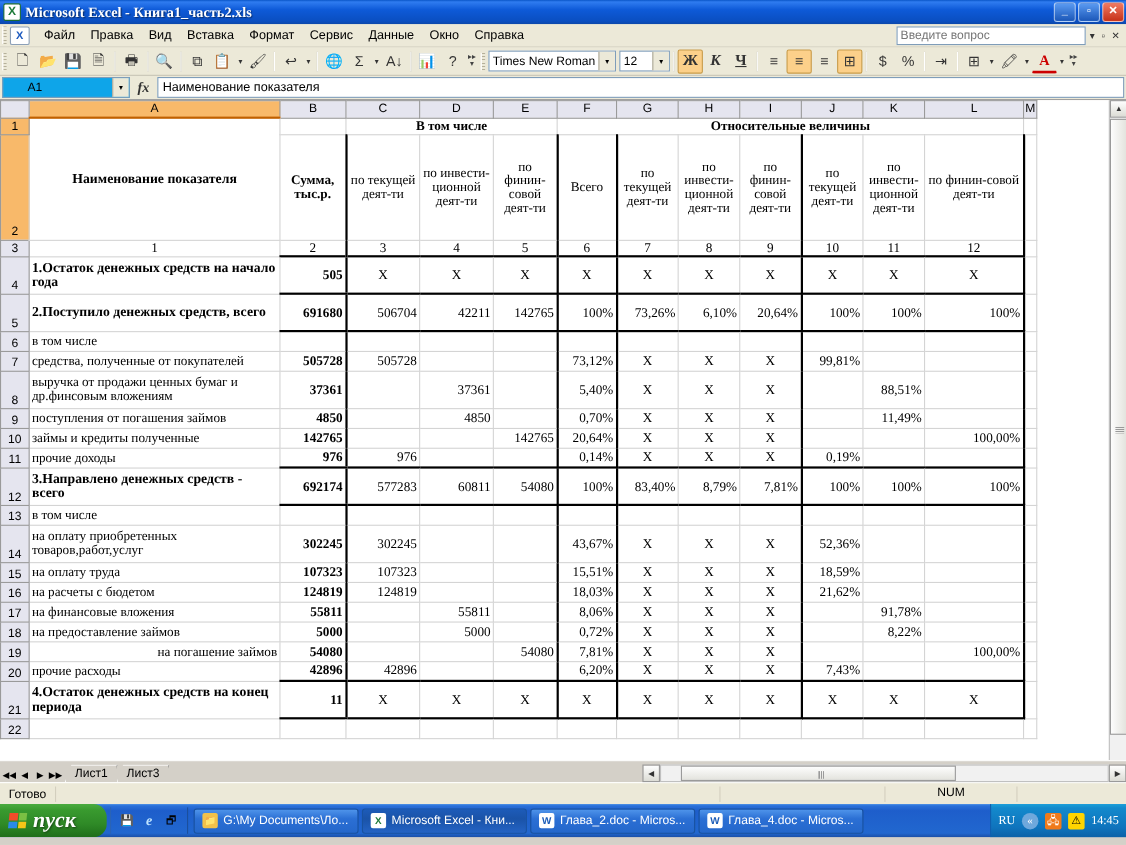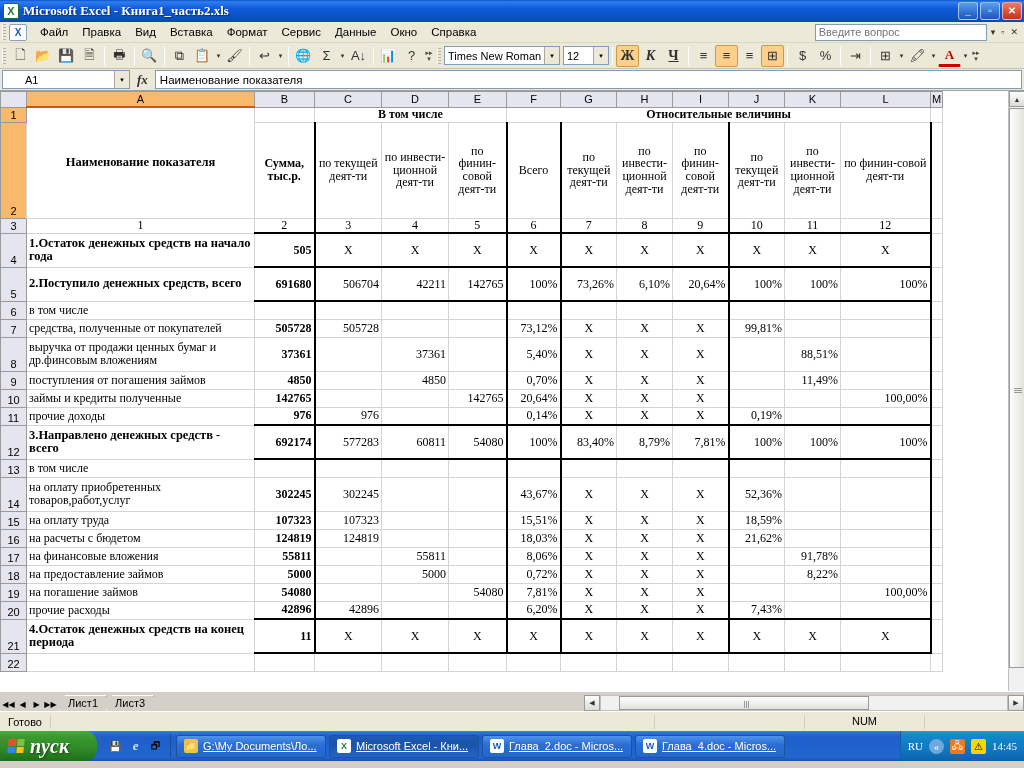--- a/index.html
+++ b/index.html
@@ -89,22 +89,22 @@
   .combo .arw { margin-left: auto; width: 15px; height: 17px; background:#ece9d8;
     border-left:1px solid #aca899; display:flex;align-items:center;justify-content:center;font-size:7px;}
   .ovf { display:flex; flex-direction:column; align-items:center; justify-content:center;
          width:12px;height:22px;font-size:7px;color:#444;line-height:6px;}
   
   #formulabar {
     height: 22px; background: #ece9d8; display: flex; align-items: center;
     border-bottom: 1px solid #a0a0a0;
   }
   #namebox {
-    width: 128px; height: 19px; margin-left: 2px;
-    border: 1px solid #7f9db9; background: #ffffff;
+    width: 116px; height: 19px; margin-left: 2px;
+    border: 1px solid #7f9db9; background: #0ea5e9;
     display: flex; align-items: center; font-size: 11px; padding-left: 22px; position: relative;
   }
   #namebox .arw { margin-left:auto; width:15px;height:17px; display:flex;align-items:center;justify-content:center;font-size:7px;background:#ece9d8;border-left:1px solid #aca899;}
   .fxgrp { display: flex; align-items: center; gap: 6px; margin: 0 7px; font-size: 12px; color: #333; }
   .fxitalic { font-family: "Liberation Serif", serif; font-style: italic; font-weight: bold; font-size: 13px; }
   #formulainput {
     flex: 1; height: 19px; background: #fff; border: 1px solid #7f9db9;
     display: flex; align-items: center; padding-left: 4px;
     font-family: "Liberation Sans", sans-serif; font-size: 11.5px;
     margin-right: 2px;
@@ -202,21 +202,21 @@
   .tasks { display:flex; align-items:center; gap:3px; padding-left: 5px; flex:1; }
   .task {
     height: 23px; min-width: 150px; max-width: 166px; display:flex; align-items:center; gap:5px;
     padding: 0 7px; border-radius: 3px; color:#fff; font-size: 11px;
     background: linear-gradient(to bottom,#4f94ea,#2b6fd4 40%,#2467cb);
     border: 1px solid #19529f; white-space: nowrap; overflow: hidden; text-overflow: ellipsis;
   }
   .task.active { background: linear-gradient(to bottom,#1d5bb8,#1a53a8 40%,#2463c4); }
   .task .ic { width:14px;height:14px;display:flex;align-items:center;justify-content:center;font-size:9px;
      border-radius:2px; flex:0 0 auto; }
-  .task .lbl { overflow:hidden; text-overflow:ellipsis;text-decoration:underline; }
+  .task .lbl { overflow:hidden; text-overflow:ellipsis; }
   #tray {
     margin-left:auto; height:30px; display:flex; align-items:center; gap:6px; padding: 0 7px;
     background: linear-gradient(to bottom,#19a0d8 0%,#1389cc 12%,#0f74bd 70%,#0c61a8 100%);
     border-left: 1px solid #0f5fae; color:#fff; font-size:11px;font-family:Liberation Serif, serif;
   }
   .trayic { width:15px;height:15px;display:flex;align-items:center;justify-content:center;font-size:10px;border-radius:2px;}
 </style>
 </head>
 <body>
 
@@ -645,21 +645,21 @@
           <td class="cell tb  ctr">X</td>
           <td class="cell tb  ctr">X</td>
           <td class="cell tb br ctr">X</td>
           <td class="cell tb  rgt"></td>
           <td class="cell tb  rgt">8,22%</td>
           <td class="cell tb br rgt"></td>
           <td class="cell empty"></td>
         </tr>
         <tr>
           <td class="rh" style="height: 18px;">19</td>
-          <td class="cell tb lft" style="font-size: 12px;">на погашение займов</td>
+          <td class="cell tb lft" style="font-size: 12px; text-align: right;">на погашение займов</td>
           <td class="cell tb  rgt bold">54080</td>
           <td class="cell tb b rgt"></td>
           <td class="cell tb  rgt"></td>
           <td class="cell tb br rgt">54080</td>
           <td class="cell tb b br rgt">7,81%</td>
           <td class="cell tb  ctr">X</td>
           <td class="cell tb  ctr">X</td>
           <td class="cell tb br ctr">X</td>
           <td class="cell tb  rgt"></td>
           <td class="cell tb  rgt"></td>

